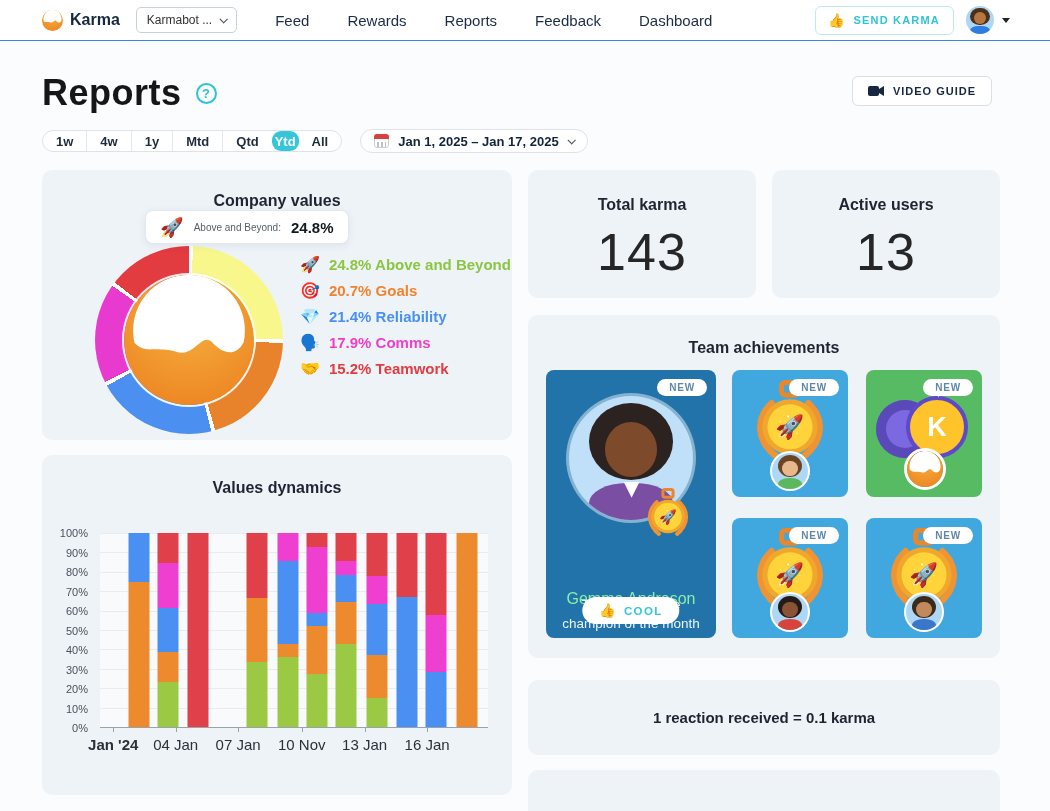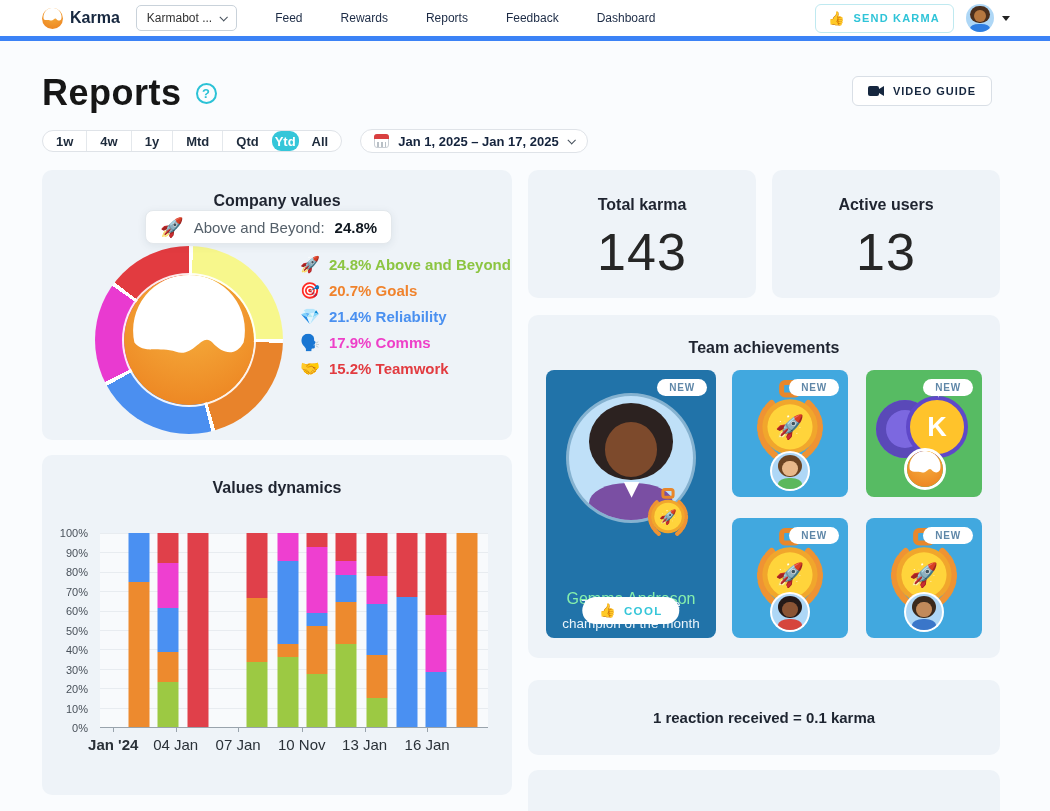--- a/index.html
+++ b/index.html
@@ -2,28 +2,28 @@
 <html><head>
 <meta charset="utf-8">
 <style>
   * { margin:0; padding:0; box-sizing:border-box; }
   html,body { width:1050px; height:811px; }
   body { font-family:"Liberation Sans", sans-serif; background:#fff; }
   .page { position:relative; width:1050px; height:811px; overflow:hidden; background:#fafcfe; }
 
   
   .header { position:absolute; top:0; left:0; right:0; height:41px; background:#fff;
-            border-bottom:5px solid #3b82f6; display:flex; align-items:center; padding:0 40px 0 42px; z-index:5; }
+            border-bottom:1px solid #3b82f6; display:flex; align-items:center; padding:0 40px 0 42px; z-index:5; }
   .brand { display:flex; align-items:center; gap:7px; cursor:pointer; }
   .brand-name { font-size:16px; font-weight:700; color:#16273f; }
   .logo-svg { width:21px; height:21px; display:block; }
   .ws-select { margin-left:16px; display:flex; align-items:center; gap:8px; border:1px solid #c9d2da;
                border-radius:5px; padding:5px 10px; font-size:12px; color:#333; background:#fff; cursor:pointer; }
   .nav { display:flex; gap:38px; margin-left:38px; }
-  .nav-item { font-size:12px; color:#1c2b45; cursor:pointer; }
+  .nav-item { font-size:15px; color:#1c2b45; cursor:pointer; }
   .header-right { margin-left:auto; display:flex; align-items:center; gap:12px; }
   .send-karma { display:flex; align-items:center; gap:8px; border:1px solid #bfe9f0; border-radius:6px;
                 background:#fff; padding:6px 13px; cursor:pointer; }
   .send-karma .lbl { font-size:11px; font-weight:700; letter-spacing:1.2px; color:#2fc4d8; }
   .emoji { font-family:"DejaVu Sans", sans-serif; }
   .avatar-btn { display:flex; align-items:center; gap:8px; cursor:pointer; }
   .caret { width:0; height:0; border-left:4px solid transparent; border-right:4px solid transparent;
            border-top:5px solid #222; }
   .chev { display:inline-block; width:6px; height:6px; border-right:1.6px solid #46505c;
           border-bottom:1.6px solid #46505c; transform:rotate(45deg) translateY(-1px); }
@@ -75,21 +75,21 @@
                 border-radius:50%; overflow:hidden; box-shadow:0 0 0 2px rgba(255,255,255,.9); }
   .donut-hole svg { width:100%; height:100%; display:block; }
   .cv-legend { position:absolute; left:258px; top:86px; }
   .legend-row { display:flex; align-items:center; gap:9px; margin-bottom:9px; height:17px; }
   .legend-row .ic { font-size:16px; }
   .legend-row .legend-text { font-size:15px; font-weight:600; }
   .cv-tooltip { position:absolute; left:103px; top:40px; height:34px; background:#fff; border:1px solid #e3e8ec;
                 border-radius:8px; box-shadow:0 2px 8px rgba(30,50,70,.08); display:flex; align-items:center;
                 gap:10px; padding:0 14px; z-index:3; }
   .cv-tooltip .ic { font-size:19px; }
-  .cv-tooltip .t1 { font-size:15px; color:#55606a; }
+  .cv-tooltip .t1 { font-size:10px; color:#55606a; }
   .cv-tooltip .t2 { font-size:15px; font-weight:700; color:#101820; }
 
   
   #vd { left:42px; top:455px; width:470px; height:340px; }
   #vd .card-title { margin-top:24px; }
   .vd-chart { position:absolute; left:58px; right:24px; top:78px; bottom:67px; }
   .vd-plot { position:absolute; inset:0; background:#f8fafc; border-bottom:1px solid #99a3ac; }
   .gridline { position:absolute; left:0; right:0; height:1px; background:#e8ecf0; }
   .bar { position:absolute; bottom:0; top:0; transform:translateX(-50%); display:flex;
          flex-direction:column; justify-content:flex-end; z-index:1; cursor:pointer; }

